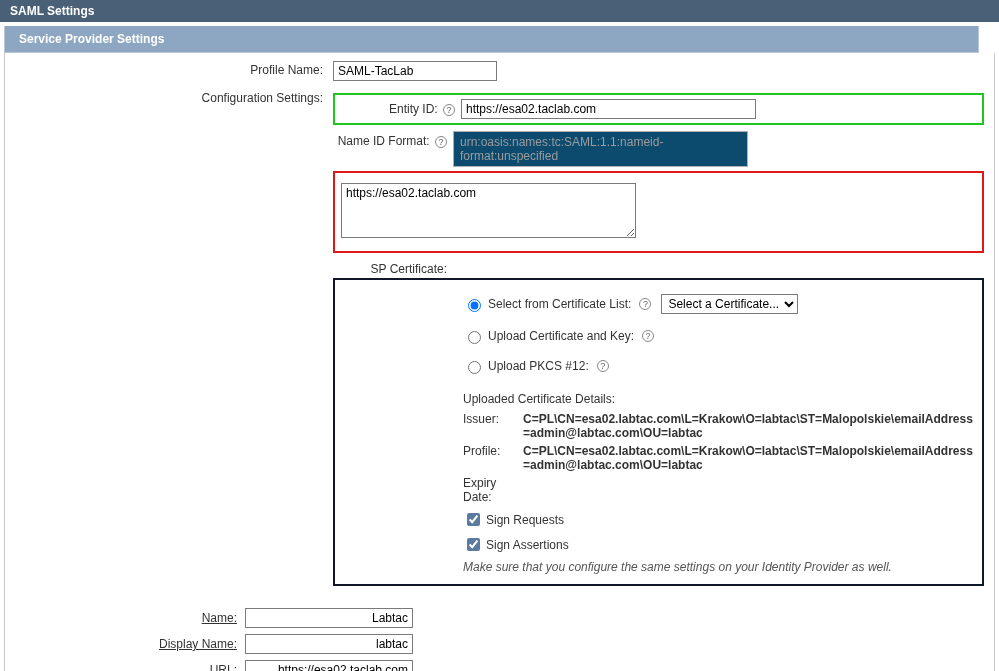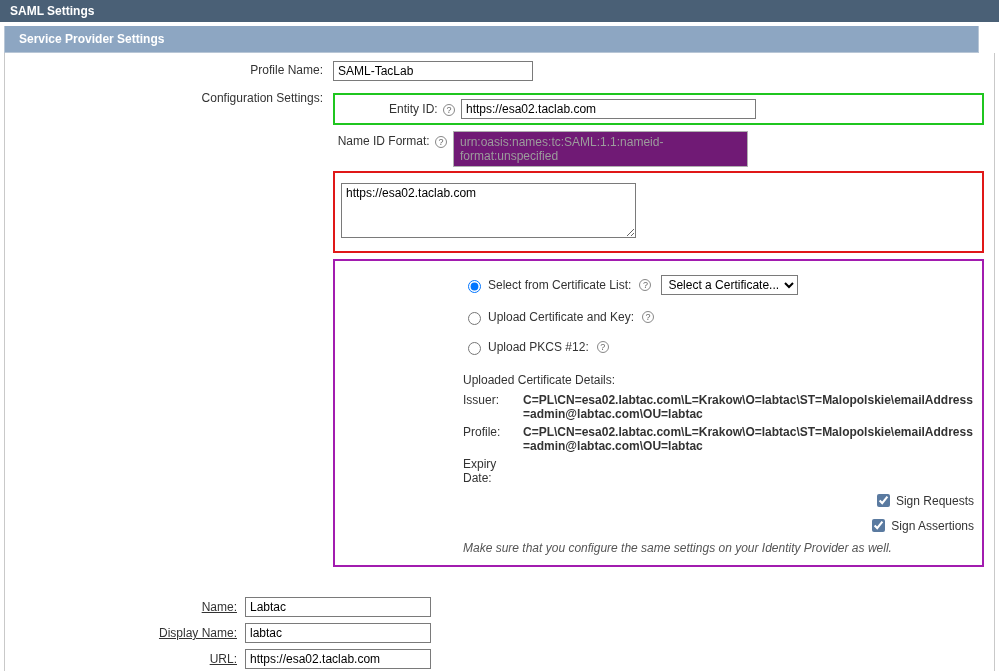--- a/index.html
+++ b/index.html
@@ -52,21 +52,21 @@
     flex: 1;
     padding-top: 2px;
   }
   input[type=text], textarea, select {
     font-family: Verdana, Arial, sans-serif;
     font-size: 12px;
     border: 1px solid #7a7a7a;
     padding: 2px 4px;
     background: #fff;
   }
-  input[type=text].wide { width: 200px; }
+  input[type=text].wide { width: 164px; }
   .inner-row {
     display: flex;
     align-items: flex-start;
     margin: 4px 0;
   }
   .inner-label {
     width: 120px;
     min-width: 120px;
     text-align: right;
     padding-right: 6px;
@@ -82,48 +82,48 @@
     border: 1px solid #888;
     border-radius: 50%;
     font-size: 9px;
     color: #666;
     cursor: pointer;
     vertical-align: middle;
     margin-left: 2px;
   }
   .box-green { border: 2px solid #1fc61f; padding: 0 6px; margin: 4px 0 6px 0; }
   .box-red   { border: 2px solid #e01818; padding: 6px 6px; margin: 2px 0 6px 0; }
-  .box-blue  { border: 2px solid #a21caf; padding: 6px 8px 10px 8px; margin: 2px 0 16px 0; }
+  .box-blue  { border: 2px solid #0f172a; padding: 6px 8px 10px 8px; margin: 2px 0 8px 0; }
   .readonly-field {
     border: 1px solid #b0b0b0;
-    background: #701a75;
+    background: #0c4a6e;
     color: #9c9c9c;
     padding: 3px 6px;
     width: 295px;
     font-size: 12px;
   }
   textarea.acs {
     width: 295px;
     height: 55px;
     resize: both;
     font-family: Verdana, Arial, sans-serif;
   }
   .cert-row { display: flex; align-items: center; margin: 8px 0 14px 0; }
   .cert-row label { margin-left: 4px; margin-right: 6px; }
   .cert-details-heading { margin-top: 18px; margin-bottom: 6px; }
   .cert-kv { display: flex; margin: 4px 0; font-size: 12px; }
   .cert-kv .k { width: 60px; min-width: 60px; }
   .cert-kv .v { flex: 1; max-width: 470px; word-break: break-all; font-weight: bold; }
-  .chk-row { display: flex; align-items: center; margin: 6px 0; justify-content: flex-end; }
+  .chk-row { display: flex; align-items: center; margin: 6px 0; }
   .chk-row input { margin-right: 6px; accent-color: #5a7aa0; }
   .note { font-style: italic; color: #555; margin-top: 6px; font-size: 12px; }
   select.cert-select { padding: 1px 2px; }
   .org-row { display:flex; align-items:center; margin:6px 0; }
   .org-row .olabel { width:120px; text-align:right; padding-right:8px; font-size:12px;text-decoration:underline; }
-  .org-row input { width:186px; }
+  .org-row input { width:168px;text-align:right; }
 </style>
 </head>
 <body>
 
 <div class="header-bar">
   <span>SAML Settings</span>
 </div>
 
 <div class="sub-header-bar">
   <span>Service Provider Settings</span>
@@ -165,20 +165,25 @@
       </div>
 
       <div class="box-red">
         <div class="inner-row">
           <div class="inner-field">
             <textarea class="acs" style="">https://esa02.taclab.com</textarea>
           </div>
         </div>
       </div>
 
+      <div class="inner-row" style="margin-bottom:0">
+        <div class="inner-label" style="width:120px">
+          <span>SP Certificate:</span>
+        </div>
+      </div>
       <div class="box-blue">
         <div style="padding-left:120px">
 
           <div class="cert-row">
             <input type="radio" name="certmode" checked="" style="">
             <label>Select from Certificate List:</label>
             <span class="help-icon">?</span>
             &nbsp;&nbsp;&nbsp;
             <select class="cert-select">
               <option>Select a Certificate...</option>

